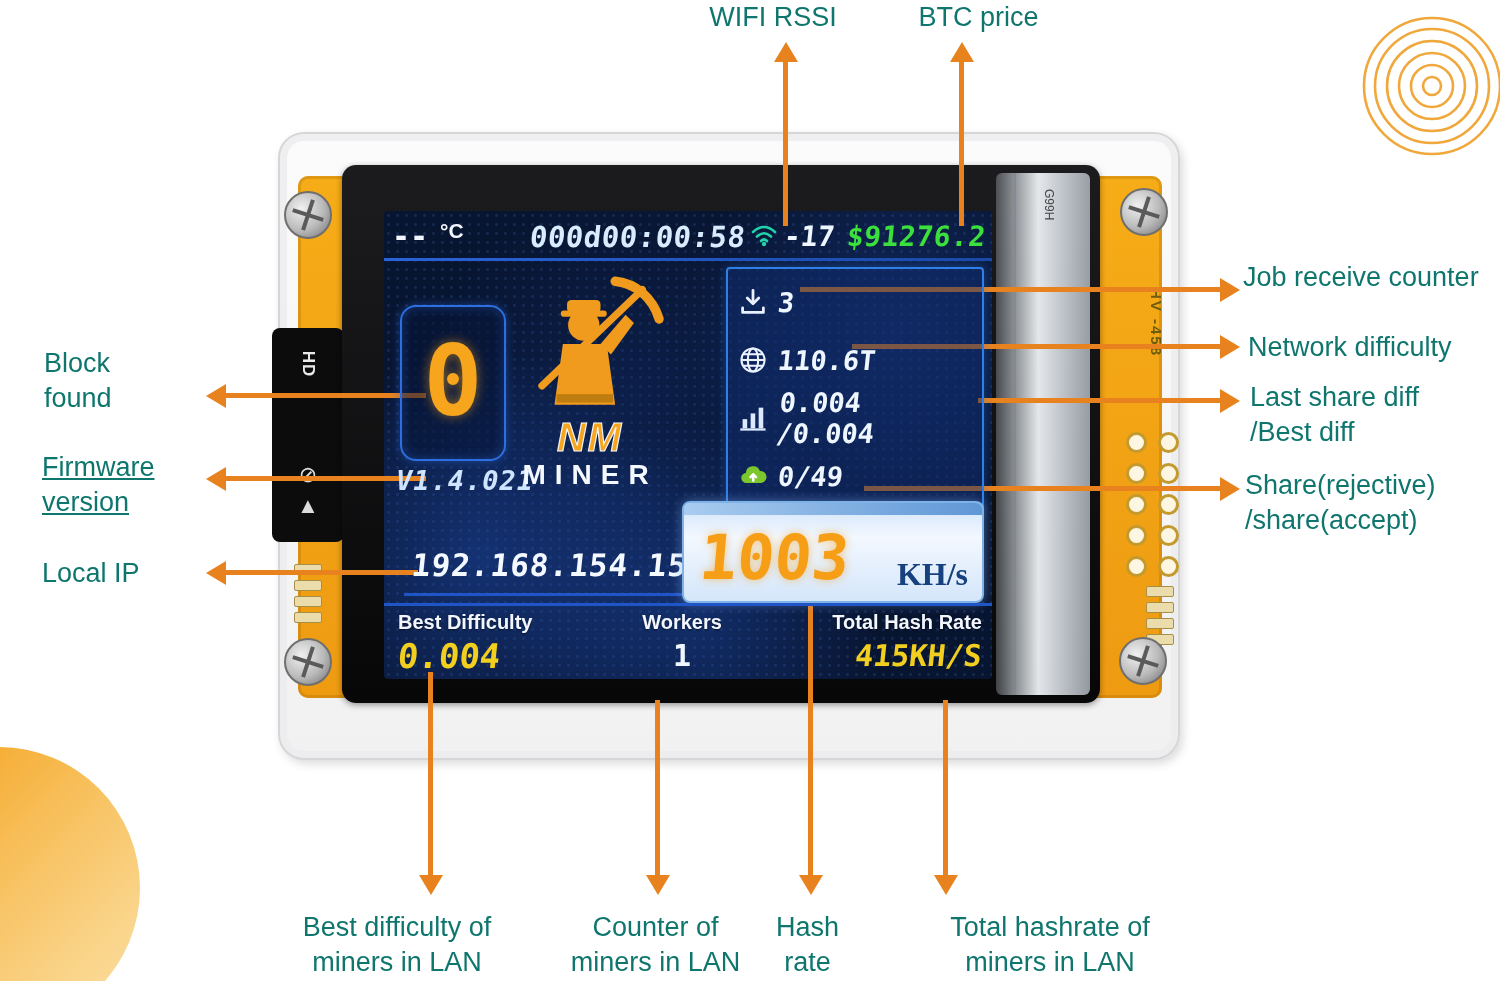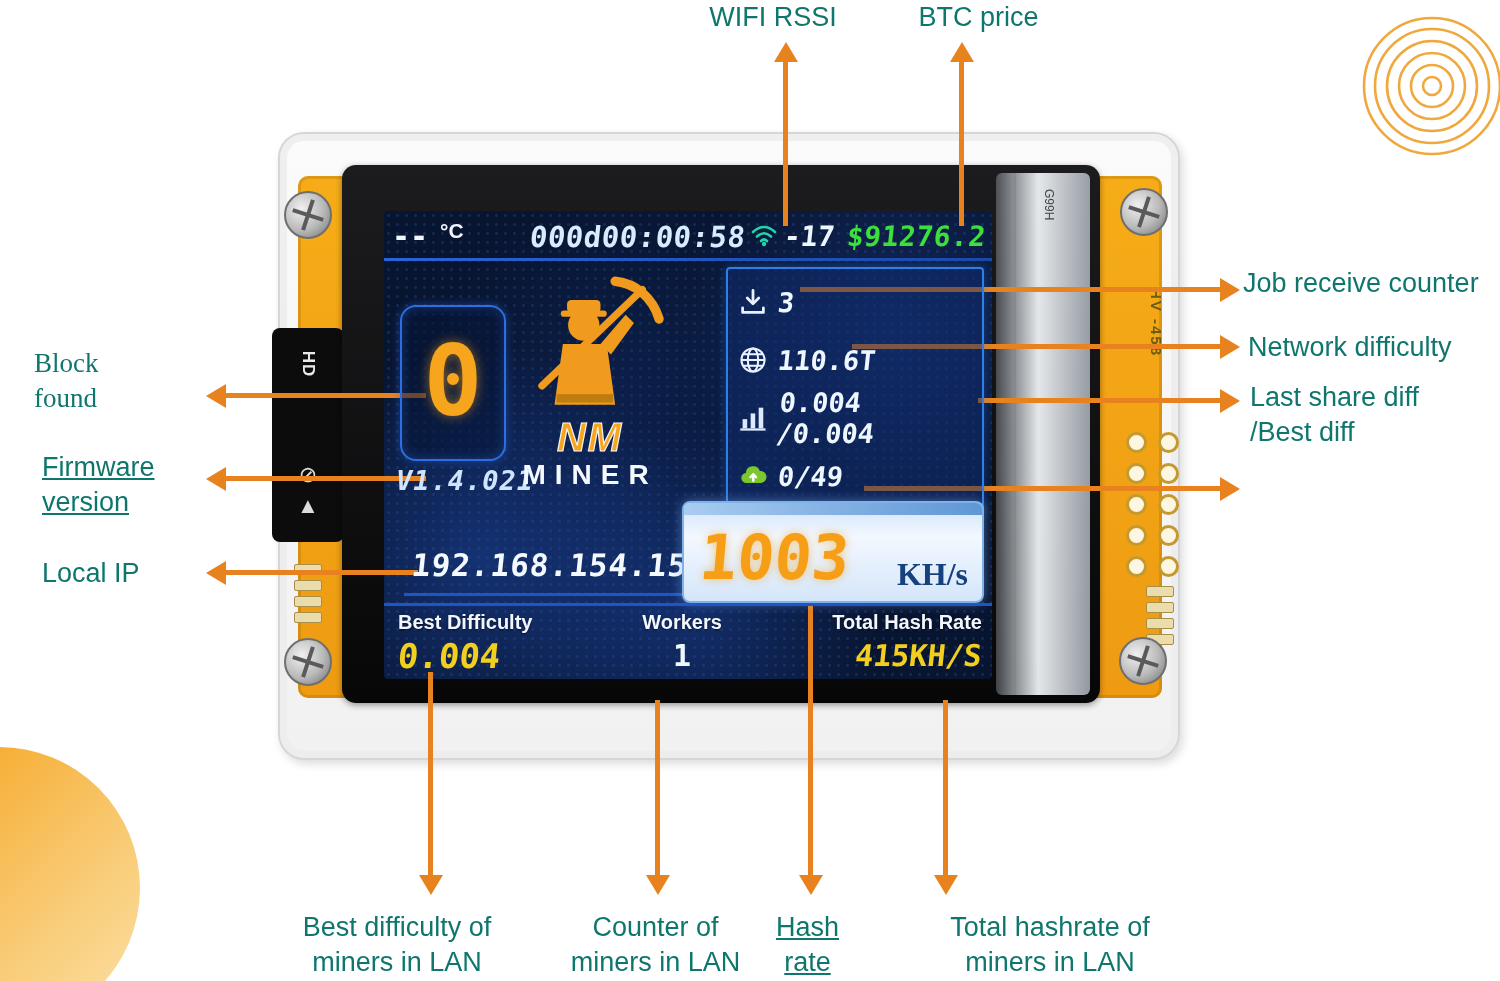--- a/index.html
+++ b/index.html
@@ -297,44 +297,46 @@
 
       </div>
     </div>
   </div>
 
   <div class="ann center" style="left:688px;top:0px;width:170px;">WIFI RSSI</div>
   <div class="ann center" style="left:896px;top:0px;width:165px;">BTC price</div>
   <div class="arrow av up" style="left:783px;top:62px;height:164px;"></div>
   <div class="arrow av up" style="left:959px;top:62px;height:164px;"></div>
 
-  <div class="ann" style="left:1243px;top:266px;">Job receive counter</div>
+  <div class="ann" style="left:1243px;top:260px;">Job receive counter</div>
   <div class="ann" style="left:1248px;top:330px;">Network difficulty</div>
   <div class="ann" style="left:1250px;top:380px;">Last share diff
 /Best diff</div>
+  <div class="ann" style="left:1245px;top:468px;">Share(rejective)
+/share(accept)</div>
   <div class="arrow ah right" style="left:800px;top:287px;width:420px;"></div>
   <div class="arrow ah right" style="left:852px;top:344px;width:368px;"></div>
   <div class="arrow ah right" style="left:978px;top:398px;width:242px;"></div>
   <div class="arrow ah right" style="left:864px;top:486px;width:356px;"></div>
 
-  <div class="ann" style="left:34px;top:346px;font-family:Liberation Serif, serif;">Block
+  <div class="ann" style="left:44px;top:346px;">Block
 found</div>
   <div class="ann" style="left:42px;top:450px;text-decoration:underline;">Firmware
 version</div>
   <div class="ann" style="left:42px;top:556px;">Local IP</div>
   <div class="arrow ah left" style="left:226px;top:393px;width:200px;"></div>
   <div class="arrow ah left" style="left:226px;top:476px;width:200px;"></div>
   <div class="arrow ah left" style="left:226px;top:570px;width:192px;"></div>
 
   <div class="arrow av down" style="left:428px;top:672px;height:203px;"></div>
   <div class="arrow av down" style="left:655px;top:700px;height:175px;"></div>
   <div class="arrow av down" style="left:808px;top:604px;height:271px;"></div>
   <div class="arrow av down" style="left:943px;top:700px;height:175px;"></div>
   <div class="ann center" style="left:282px;top:910px;width:230px;">Best difficulty of
 miners in LAN</div>
   <div class="ann center" style="left:548px;top:910px;width:215px;">Counter of
 miners in LAN</div>
-  <div class="ann center" style="left:760px;top:910px;width:95px;text-decoration:underline;">Hash
+  <div class="ann center" style="left:760px;top:910px;width:95px;">Hash
 rate</div>
   <div class="ann center" style="left:935px;top:910px;width:230px;">Total hashrate of
 miners in LAN</div>
 
 </div>
 
 </body></html>

